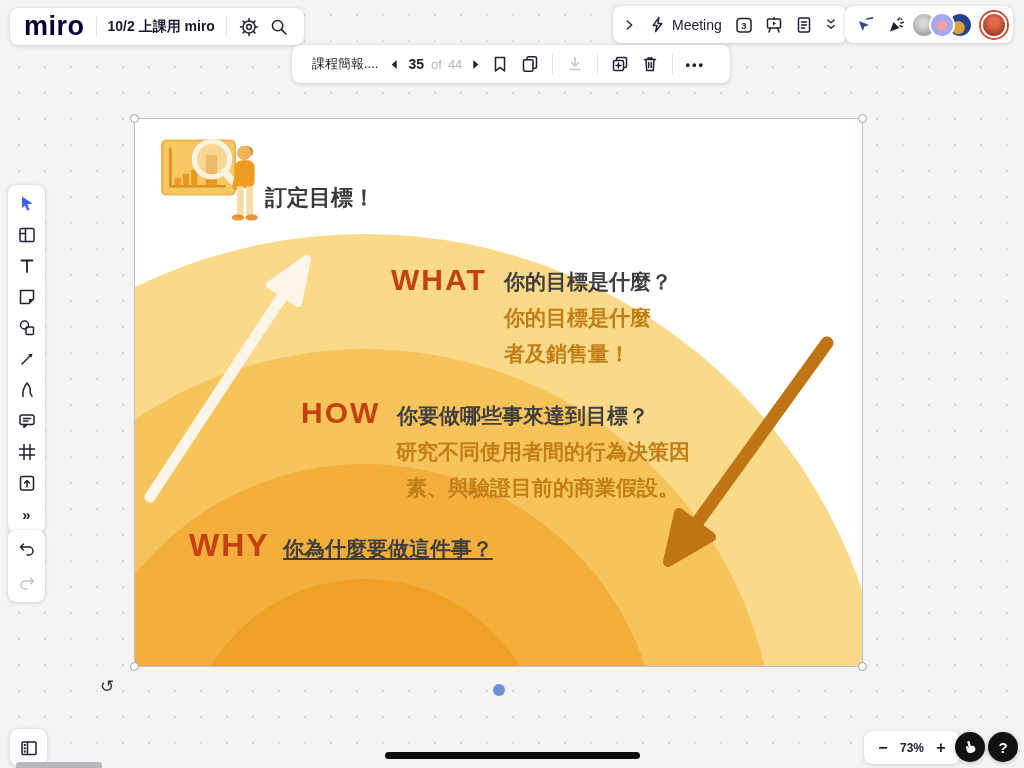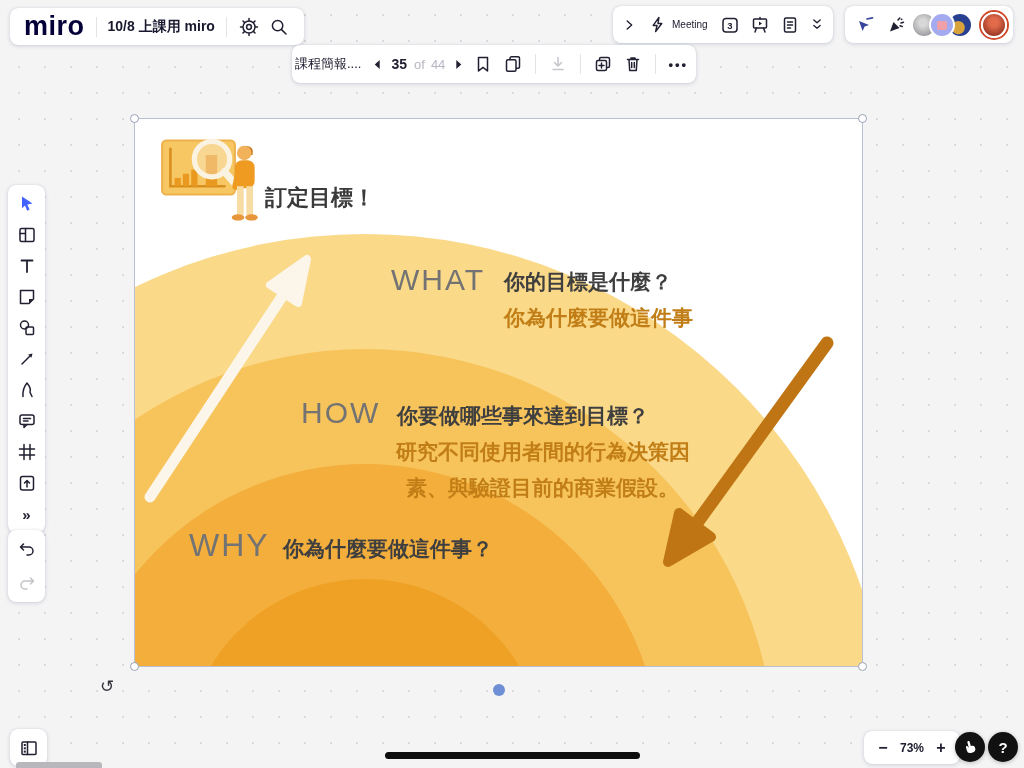--- a/index.html
+++ b/index.html
@@ -24,30 +24,30 @@
 
   
   #hdr-left { left:10px; top:8px; height:37px; padding:0 10px; }
   .logo { font-size:27px; font-weight:800; letter-spacing:.5px; color:#050038; padding:0 4px; }
   .board-title { font-size:14px; font-weight:700; color:#17172e; white-space:nowrap; padding:0 4px; }
 
   
   #hdr-right1 { left:613px; top:6px; height:37px; padding:0 4px; }
   #hdr-right2 { left:845px; top:6px; height:37px; padding:0 6px; }
   .meeting { display:flex; align-items:center; gap:5px; padding:0 7px; height:30px; border-radius:6px; cursor:pointer; }
-  .meeting span { font-size:10px; font-weight:500; }
+  .meeting span { font-size:14px; font-weight:500; }
   .avatar { width:26px; height:26px; border-radius:50%; border:2px solid #fff; flex:0 0 auto; }
   .av1 { background:radial-gradient(circle at 45% 40%, #d8d8d8 20%, #9c9ca0 75%); }
   .av2 { background:#a3aaf0; margin-left:-8px; position:relative; }
   .av2::after{ content:""; position:absolute; left:6px; top:7px; width:10px; height:9px; background:#f0a0a8; border-radius:2px; }
   .av3 { background:radial-gradient(circle at 42% 62%, #d9a33c 32%, #27408f 38%); margin-left:-8px; }
   .av4 { background:radial-gradient(circle at 50% 38%, #e06a4a 25%, #8e2f1f 85%); margin-left:8px; box-shadow:0 0 0 2px #cf4a2a; }
 
   
-  #pagenav { left:292px; top:45px; height:38px; padding:0 3px; }
+  #pagenav { left:292px; top:45px; height:38px; padding:0 20px; }
   .doc-title { font-size:13px; font-weight:500; max-width:76px; overflow:hidden; white-space:nowrap; padding-right:6px; }
   .pg-num { font-size:14px; font-weight:600; padding:0 4px; }
   .pg-dim { font-size:13px; color:#b6b6c2; padding:0 3px; }
   .more-dots { font-size:13px; letter-spacing:2px; color:#202032; font-weight:700; }
 
   
   #tools { left:8px; top:185px; width:37px; flex-direction:column; padding:4px 0; gap:1px; }
   #undo-panel { left:8px; top:530px; width:37px; flex-direction:column; padding:4px 0; gap:4px; }
   .more-glyph { font-size:15px; font-weight:700; color:#202032; line-height:1; }
 
@@ -56,21 +56,21 @@
   #slide { position:absolute; inset:0; background:#fff; overflow:hidden; box-shadow:0 0 0 1px #b9c0d4; }
   .handle { position:absolute; width:9px; height:9px; border-radius:50%; background:#fff; border:1px solid #98a1b6; z-index:5; }
   .h-tl{ left:-5px; top:-5px; } .h-tr{ right:-5px; top:-5px; } .h-bl{ left:-5px; bottom:-5px; } .h-br{ right:-5px; bottom:-5px; }
   .circle { position:absolute; border-radius:50%; }
   #rotate-handle { position:absolute; left:100px; top:676px; font-size:17px; color:#33333d; cursor:pointer; font-family:"DejaVu Sans",sans-serif; }
   #collab-dot { position:absolute; left:493px; top:684px; width:12px; height:12px; border-radius:50%; background:#6e8fd6; }
 
   
   .sl-title { position:absolute; left:130px; top:26px; font-size:27px; font-weight:800; color:#eba83e; z-index:3; }
   .sl-sub { position:absolute; left:130px; top:64px; font-size:22px; font-weight:700; color:#3a3a3a; z-index:3; }
-  .kw { position:absolute; color:#737373; font-weight:400; letter-spacing:2px; z-index:3; }
+  .kw { position:absolute; color:#c2410c; font-weight:700; letter-spacing:2px; z-index:3; }
   .q  { position:absolute; font-size:21px; font-weight:700; color:#3f3f3f; z-index:3; white-space:nowrap; }
   .a  { position:absolute; font-size:21px; font-weight:800; color:#c27e16; z-index:3; white-space:nowrap; }
   #illu { position:absolute; left:25px; top:9px; z-index:2; }
   #arrows { position:absolute; inset:0; z-index:2; }
 
   
   #frames-toggle { left:10px; top:729px; width:37px; height:37px; justify-content:center; cursor:pointer; }
   #dock-sliver { position:absolute; left:16px; top:762px; width:86px; height:6px; background:#b7b7bc; border-radius:3px 3px 0 0; }
   #home-indicator { position:absolute; left:385px; top:752px; width:255px; height:7px; background:#0d0d0d; border-radius:4px; }
   #zoombar { left:864px; top:731px; height:33px; padding:0 6px; }
@@ -79,21 +79,21 @@
   .round-black { position:absolute; width:30px; height:30px; border-radius:50%; background:#111; color:#fff; display:flex; align-items:center; justify-content:center; cursor:pointer; box-shadow:0 1px 4px rgba(0,0,0,.25); }
   #hand-btn { left:955px; top:732px; }
   #help-btn { left:988px; top:732px; font-size:15px; font-weight:700; }
 </style>
 </head>
 <body>
 
 <div class="panel" id="hdr-left">
   <div class="logo">miro</div>
   <div class="vdiv"></div>
-  <div class="board-title">10/8 上課用 miro</div>
+  <div class="board-title">10/2 上課用 miro</div>
   <div class="vdiv"></div>
   <div class="ibtn">
     <svg class="ln" width="20" height="20" viewBox="0 0 20 20">
       <circle cx="10" cy="10" r="6"></circle>
         <circle cx="10" cy="10" r="2.4"></circle>
       <path d="M10,3.5 V1.5 M10,16.5 V18.5 M3.5,10 H1.5 M16.5,10 H18.5 M14.6,5.4 L16,4 M5.4,14.6 L4,16 M14.6,14.6 L16,16 M5.4,5.4 L4,4"></path>
     </svg>
   </div>
   <div class="ibtn">
     <svg class="ln" width="20" height="20" viewBox="0 0 20 20">
@@ -322,29 +322,30 @@
       <rect x="74" y="56" width="6.5" height="28" fill="#f7dca4"></rect>
       <rect x="83" y="56" width="6.5" height="28" fill="#f7dca4"></rect>
       <ellipse cx="75" cy="86" rx="6" ry="3" fill="#e8963c"></ellipse>
       <ellipse cx="88" cy="86" rx="6" ry="3" fill="#e8963c"></ellipse>
     </svg>
 
     <div class="sl-sub">訂定目標！</div>
 
     <div class="kw" style="left:256px; top:144px; font-size:30px;">WHAT</div>
     <div class="q" style="left:369px; top:149px;">你的目標是什麼？</div>
-    <div class="a" style="left:369px; top:185px;">你為什麼要做這件事</div>
+    <div class="a" style="left:369px; top:185px;">你的目標是什麼</div>
+    <div class="a" style="left:369px; top:221px;">者及銷售量！</div>
 
     <div class="kw" style="left:166px; top:277px; font-size:30px;">HOW</div>
     <div class="q" style="left:262px; top:283px;">你要做哪些事來達到目標？</div>
     <div class="a" style="left:261px; top:319px;">研究不同使用者間的行為決策因</div>
     <div class="a" style="left:271px; top:355px;">素、與驗證目前的商業假設。</div>
 
     <div class="kw" style="left:54px; top:408px; font-size:32px;">WHY</div>
-    <div class="q" style="left:148px; top:416px;">你為什麼要做這件事？</div>
+    <div class="q" style="left:148px; top:416px;text-decoration:underline;">你為什麼要做這件事？</div>
   </div>
 
   <div class="handle h-tl"></div>
   <div class="handle h-tr"></div>
   <div class="handle h-bl"></div>
   <div class="handle h-br"></div>
 </div>
 
 <div id="rotate-handle">↺</div>
 <div id="collab-dot"></div>

